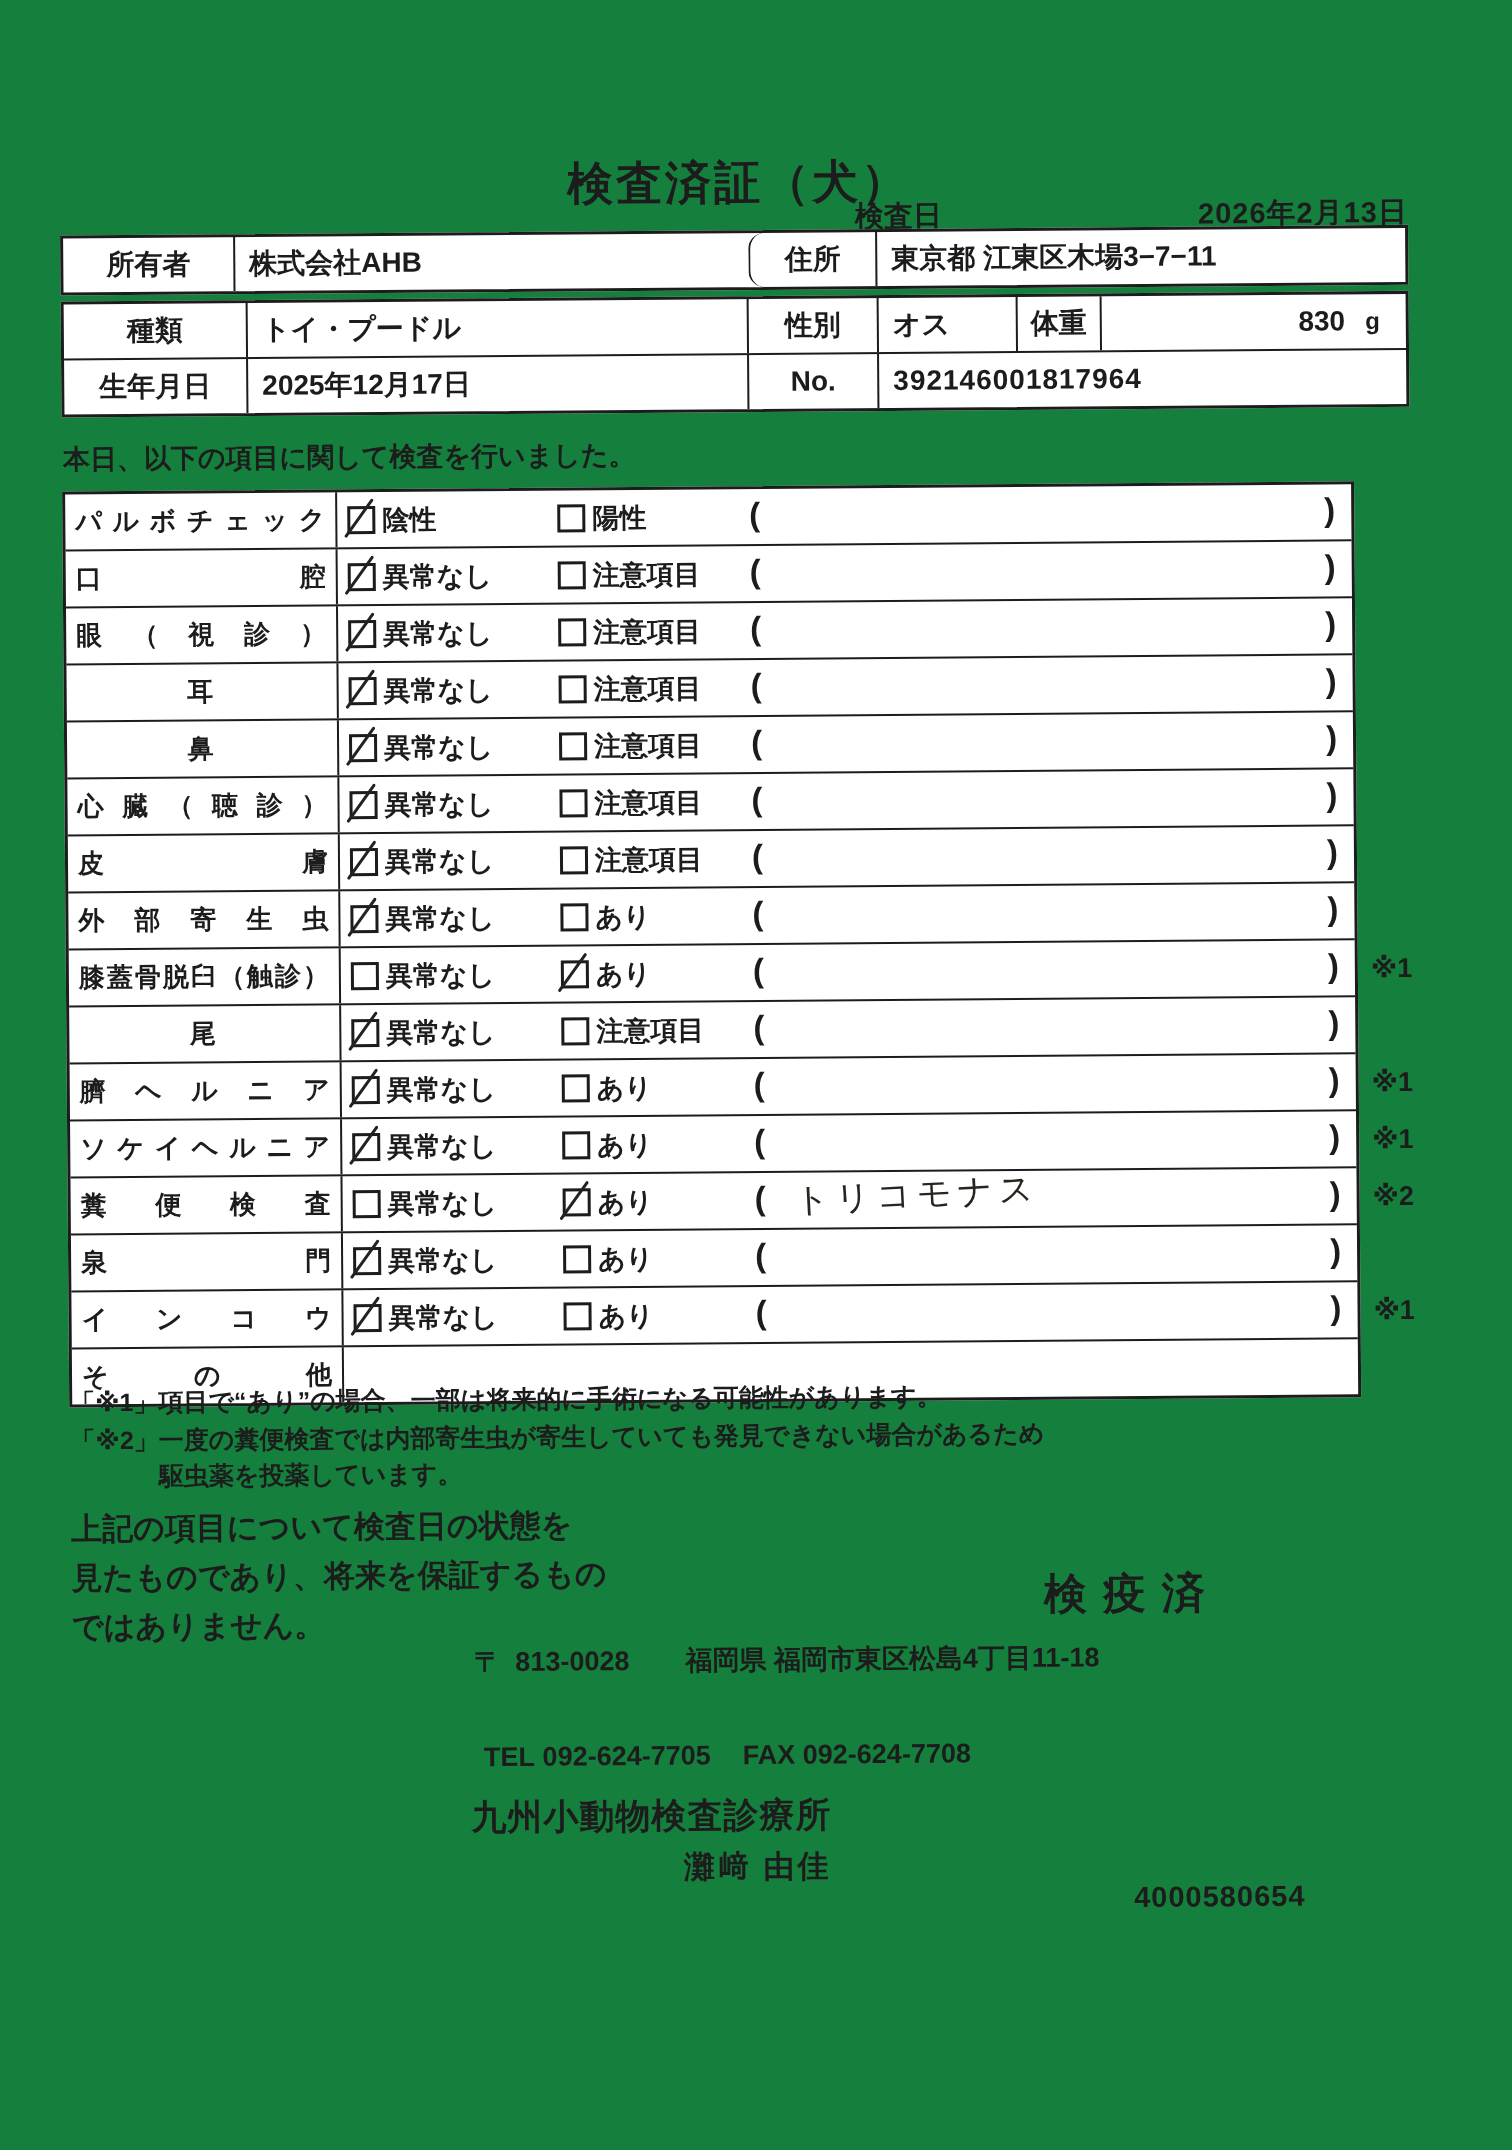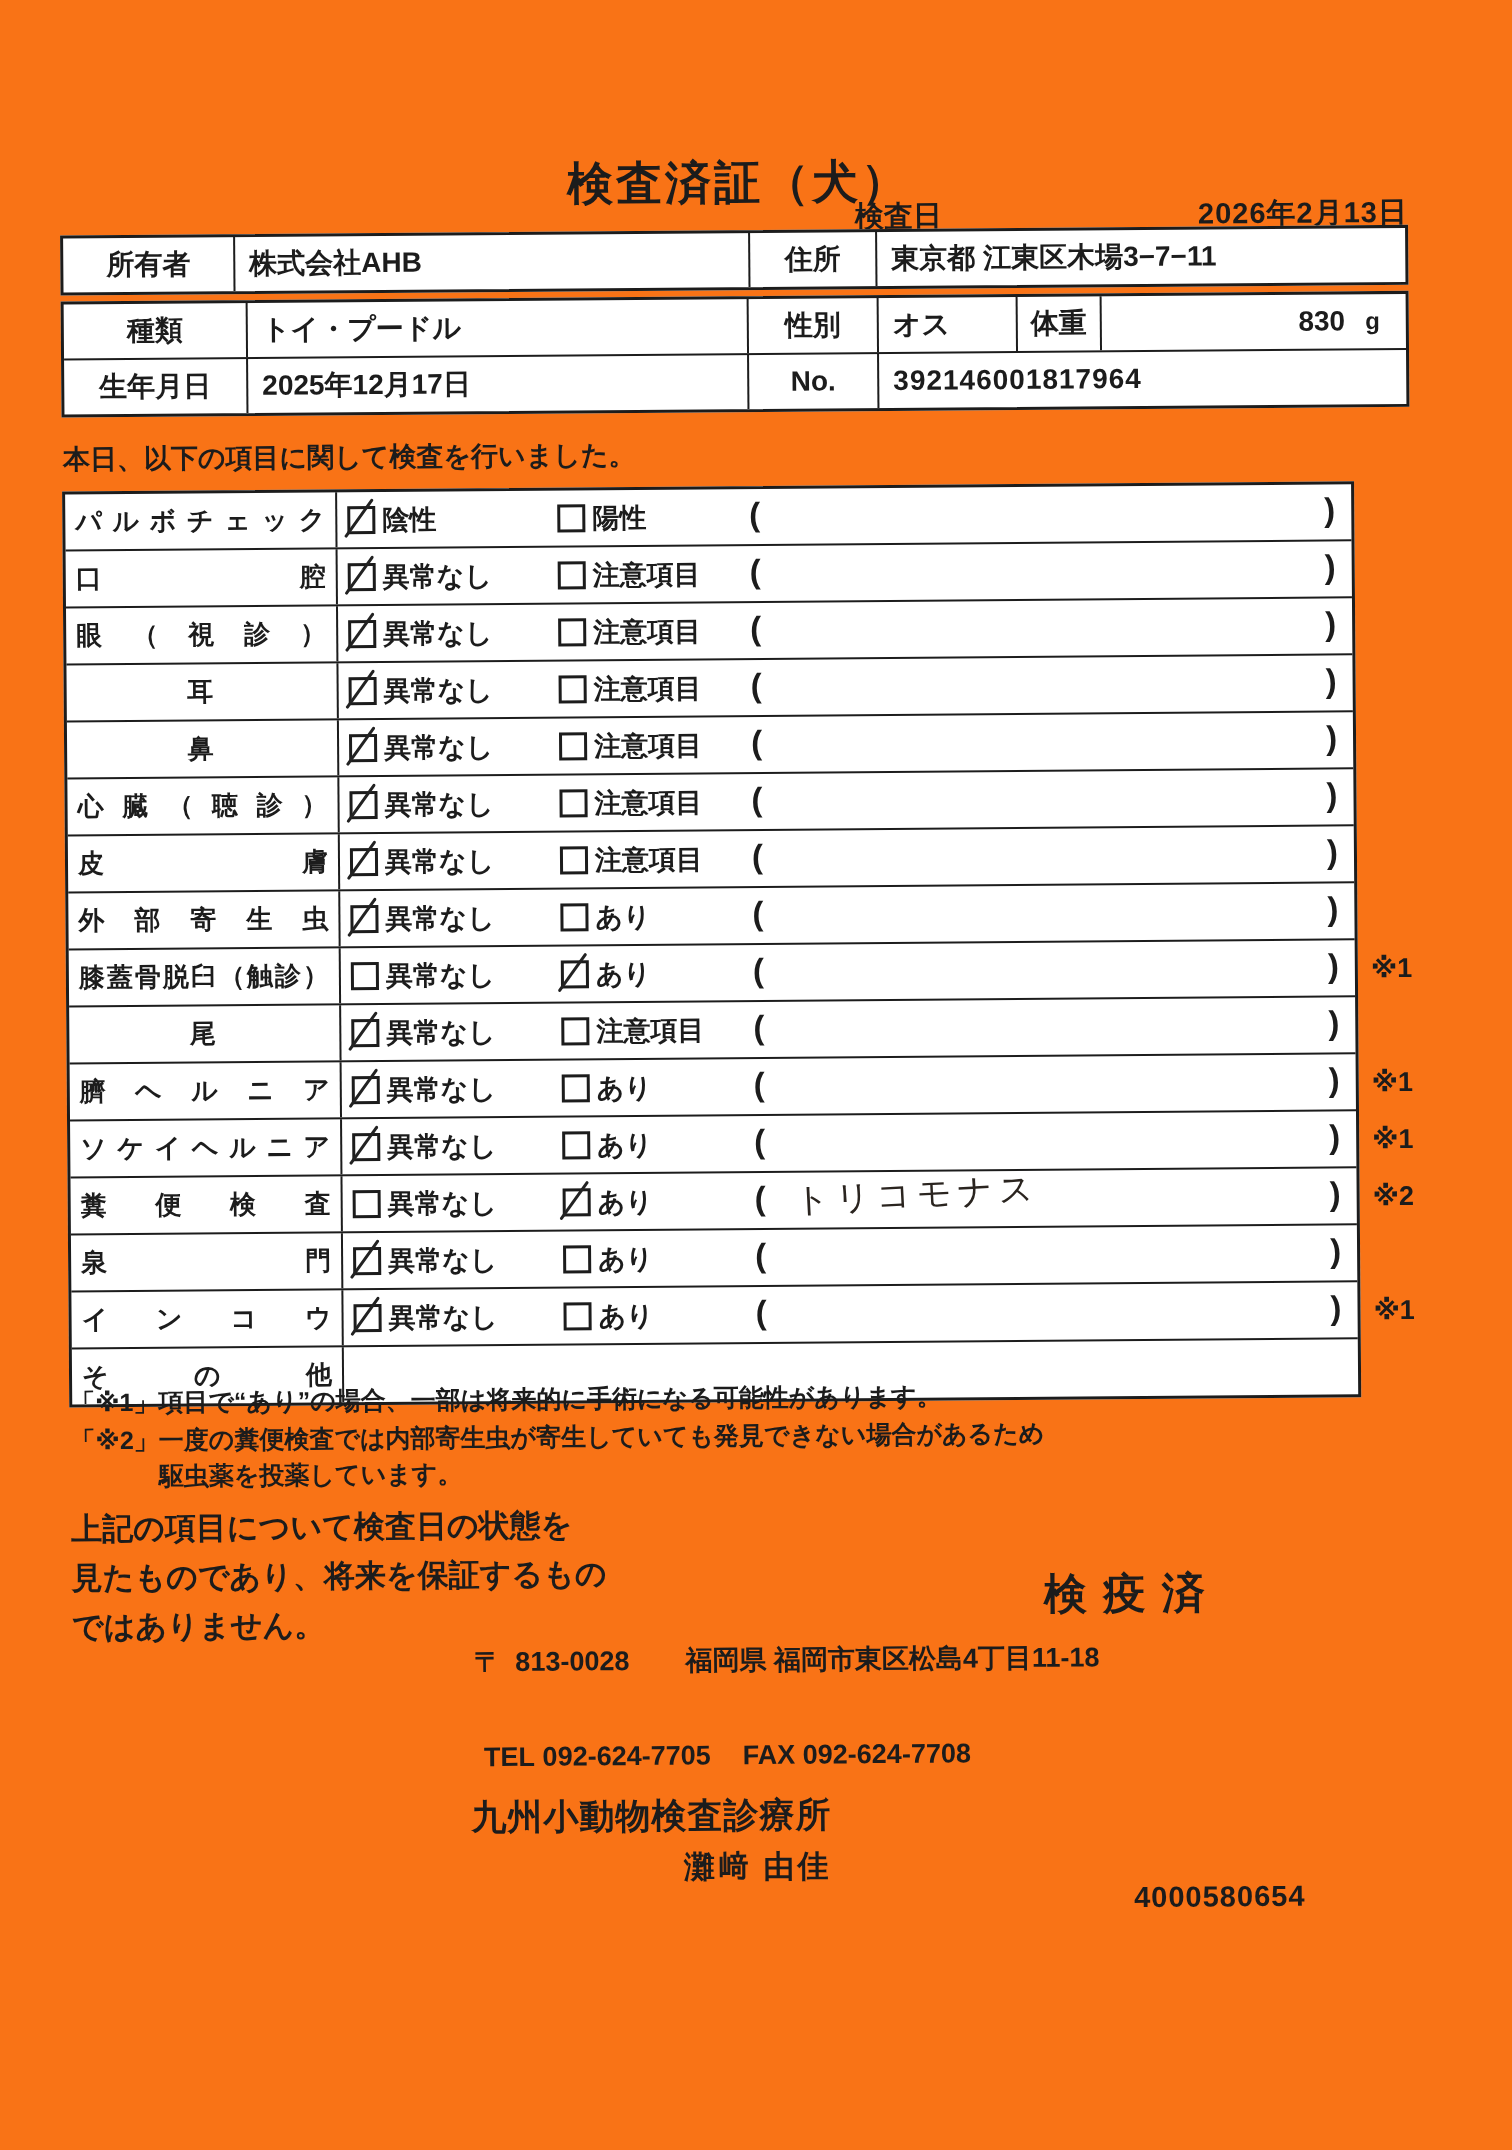--- a/index.html
+++ b/index.html
@@ -1,17 +1,17 @@
 <!DOCTYPE html>
 <html><head>
 <meta charset="utf-8">
 <style>
   html,body{margin:0;padding:0;background:#ffffff;}
   .page{
-    position:relative;width:1512px;height:2150px;background:#f97316;overflow:hidden;
+    position:relative;width:1512px;height:2150px;background:#15803d;overflow:hidden;
     font-family:"Liberation Sans","DejaVu Sans",sans-serif;color:#1c1c1c;
   }
   .sheet{position:absolute;inset:0;transform:rotate(-0.45deg);transform-origin:50% 40%;}
 
   
   .doc-title{position:absolute;top:152px;left:0;width:1512px;text-align:center;
     font-size:46px;font-weight:700;letter-spacing:3px;transform:translateX(-12px);}
   .date-line{position:absolute;top:198px;left:860px;width:553px;display:flex;align-items:baseline;
     font-size:29px;font-weight:700;}
   .date-line .val{margin-left:auto;letter-spacing:1px;}
@@ -21,21 +21,21 @@
     border:3px solid #1c1c1c;box-sizing:border-box;background:#fff;}
   .itable-a{top:230px;width:1348px;}
   .itable-b{top:296px;width:1348px;}
   .irow{display:flex;height:54px;}
   .itable-b .irow + .irow{border-top:2.5px solid #1c1c1c;}
   .icell{display:flex;align-items:center;box-sizing:border-box;font-size:28px;font-weight:700;overflow:hidden;white-space:nowrap;}
   .icell.lab{justify-content:center;}
   .icell.val{padding-left:14px;}
   .icell.bl{border-left:2.5px solid #1c1c1c;}
   .w-owner{width:170px;}  .w-ownerval{width:515px;}
-  .w-addr{width:127px;}   .w-addrval{flex:1;}
+  .w-addr{width:127px;border-radius:16px;}   .w-addrval{flex:1;}
   .w-breed{width:182px;}  .w-breedval{width:501px;}
   .w-sex{width:130px;}    .w-sexval{width:139px;}
   .w-weight{width:84px;} .w-weightval{flex:1;justify-content:flex-end;padding-right:26px;}
   .unit{font-size:24px;margin-left:20px;font-weight:700;}
   .w-no{width:130px;}     .w-noval{flex:1;letter-spacing:1px;}
 
   .intro{position:absolute;left:66px;top:436px;font-size:27px;font-weight:700;}
 
   
   .exam-table{position:absolute;left:65px;top:486px;width:1292px;

